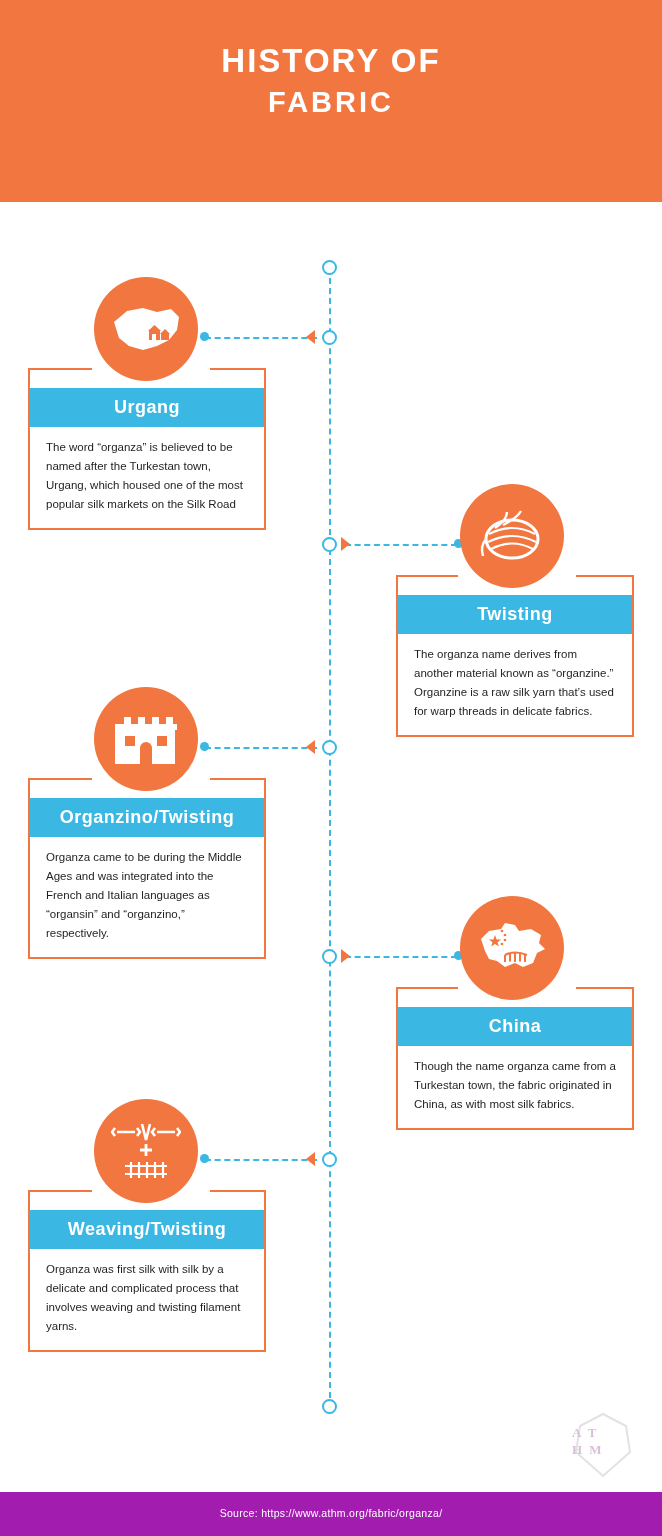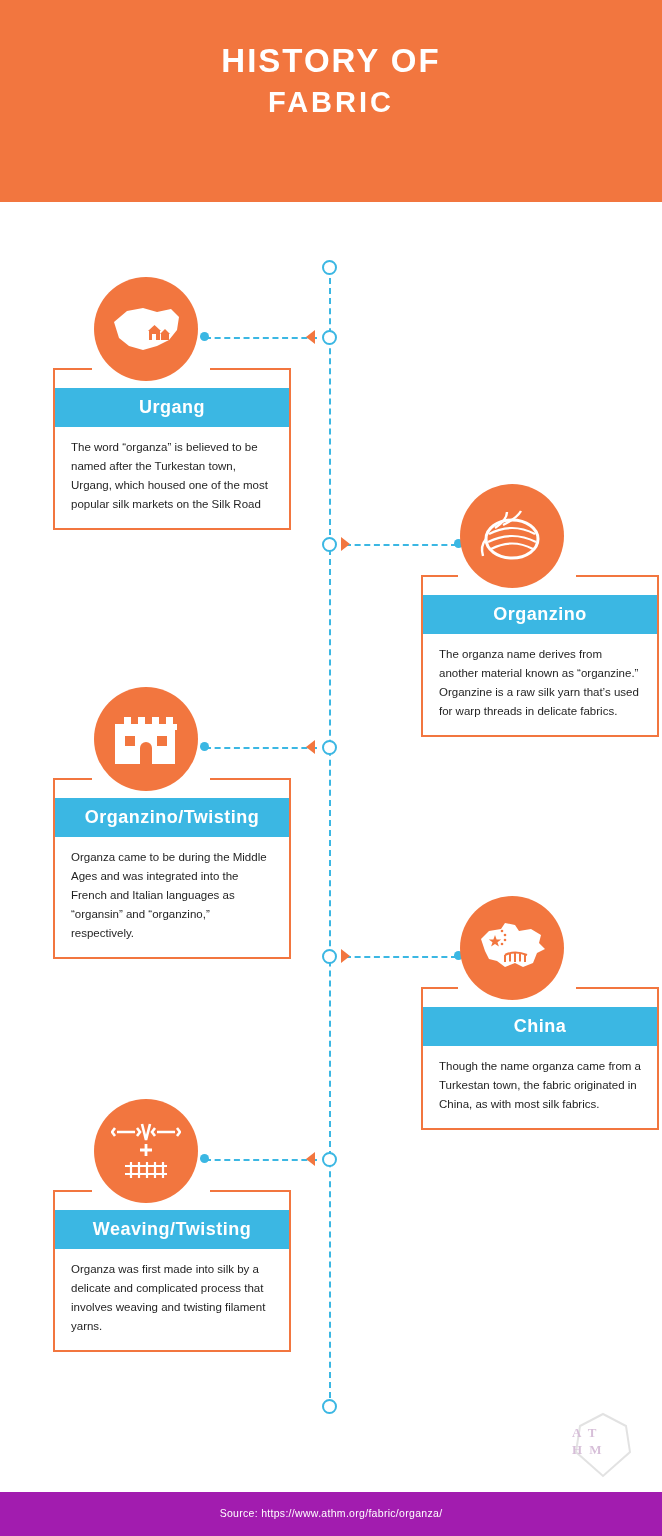--- a/index.html
+++ b/index.html
@@ -93,21 +93,20 @@
     border-radius: 50%;
     background: #3bb7e3;
   }
 
   
   .card {
     position: absolute;
     width: 238px;
     border: 2px solid #f2763f;
     background: #ffffff;
-    margin-left: 25px;
   }
   .card .bar {
     background: #3bb7e3;
     color: #ffffff;
     font-size: 18px;
     font-weight: bold;
     text-align: center;
     padding: 9px 4px;
     letter-spacing: 0.5px;
   }
@@ -229,21 +228,21 @@
     </span>
   </div>
 
   <div class="node" style="top:537px;"></div>
   <div class="connector" style="left:345px; top:544px; width:112px;"></div>
   <div class="arrow-right" style="left:341px; top:537px;"></div>
   <div class="dot-small" style="left:454px; top:539px;"></div>
 
   <div class="card" style="left:396px; top:575px;">
     <div class="notch"></div>
-    <div class="bar">Organzino</div>
+    <div class="bar">Twisting</div>
     <div class="body">The organza name derives from another material known as “organzine.” Organzine is a raw silk yarn that’s used for warp threads in delicate fabrics.</div>
   </div>
   <div class="gapmask" style="left:458px; top:567px; width:118px; height:22px;"></div>
 
   <div class="circle" style="left:460px; top:484px;">
     <span>
       <svg width="70" height="60" viewBox="0 0 70 60">
         <ellipse cx="35" cy="33" rx="26" ry="19" fill="none" stroke="#ffffff" stroke-width="3"></ellipse>
         <path d="M12 28 Q35 16 58 28" fill="none" stroke="#ffffff" stroke-width="2.2"></path>
         <path d="M11 36 Q35 24 59 36" fill="none" stroke="#ffffff" stroke-width="2.2"></path>
@@ -307,21 +306,21 @@
   </div>
 
   <div class="node" style="top:1152px;"></div>
   <div class="connector" style="left:205px; top:1159px; width:112px;"></div>
   <div class="arrow-left" style="left:306px; top:1152px;"></div>
   <div class="dot-small" style="left:200px; top:1154px;"></div>
 
   <div class="card" style="left:28px; top:1190px;">
     <div class="notch"></div>
     <div class="bar">Weaving/Twisting</div>
-    <div class="body">Organza was first made into silk by a delicate and complicated process that involves weaving and twisting filament yarns.</div>
+    <div class="body">Organza was first silk with silk by a delicate and complicated process that involves weaving and twisting filament yarns.</div>
   </div>
   <div class="gapmask" style="left:92px; top:1182px; width:118px; height:22px;"></div>
 
   <div class="circle" style="left:94px; top:1099px;">
     <span>
       <svg width="70" height="62" viewBox="0 0 70 62">
         <path d="M6 12 h18 M4 8 l-3 4 3 4 M26 8 l3 4 -3 4" stroke="#ffffff" stroke-width="2.6" fill="none"></path>
         <path d="M46 12 h18 M44 8 l-3 4 3 4 M66 8 l3 4 -3 4" stroke="#ffffff" stroke-width="2.6" fill="none"></path>
         <path d="M31 4 l4 16 4 -16" stroke="#ffffff" stroke-width="2.6" fill="none"></path>
         <path d="M35 24 v12 M29 30 h12" stroke="#ffffff" stroke-width="2.8" fill="none"></path>

